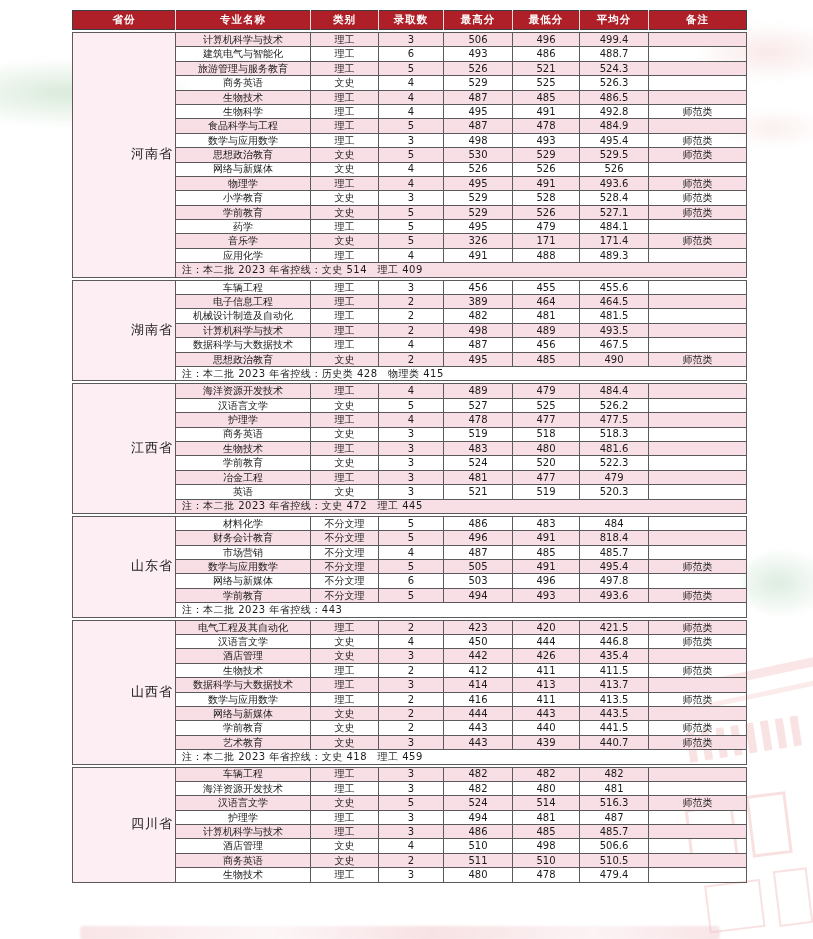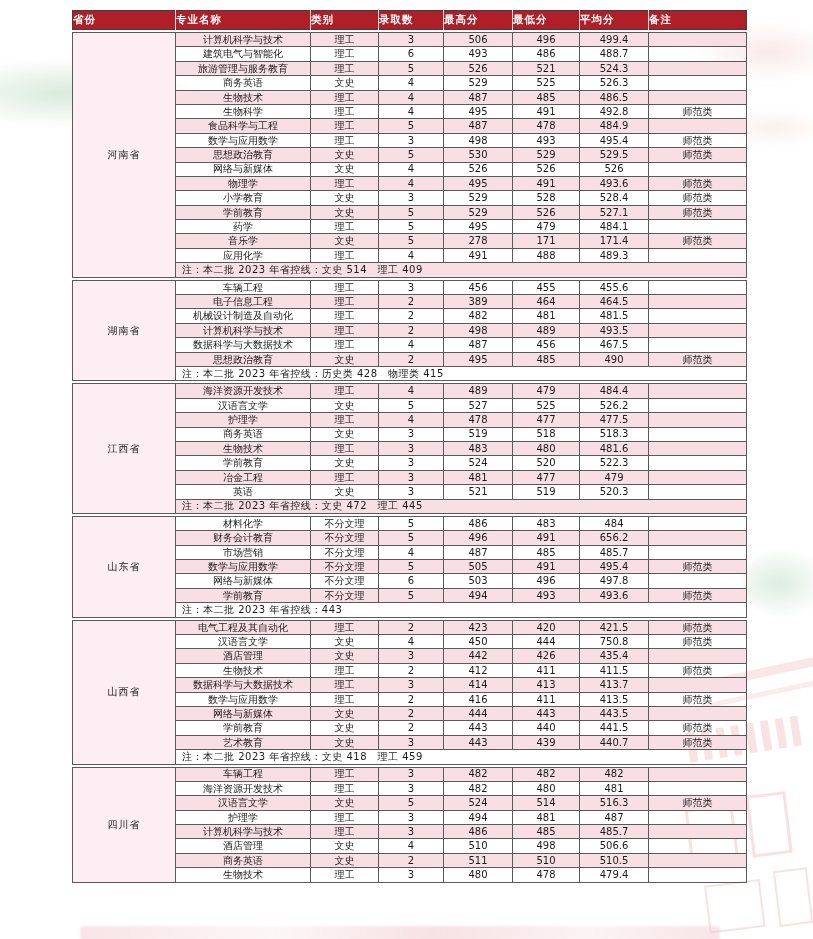--- a/index.html
+++ b/index.html
@@ -72,34 +72,34 @@
   
   .sheet{position:absolute;left:72px;top:10px;width:674px;z-index:1;}
   table{border-collapse:collapse;table-layout:fixed;width:674px;}
   col.c1{width:103px;} col.c2{width:135px;} col.c3{width:68px;} col.c4{width:65px;}
   col.c5{width:69px;} col.c6{width:67px;} col.c7{width:69px;} col.c8{width:98px;}
   table.head{border:1px solid var(--border-dark);}
   table.head th{
     background:var(--header-bg);color:var(--header-text);
     font-size:10.5px;font-weight:bold;height:19px;
     border-right:1px solid rgba(255,255,255,.85);
-    text-align:left;vertical-align:middle;letter-spacing:1px;
+    text-align:center;vertical-align:middle;letter-spacing:1px;
   }
   table.head th:last-child{border-right:none;}
   table.sec{border:1px solid var(--border-dark);margin-top:2px;}
   table.sec td{
     border:1px solid var(--border);
     font-size:10px;line-height:1.15;height:14.4px;
     padding:0 2px;text-align:center;vertical-align:middle;
     overflow:hidden;white-space:nowrap;
   }
   table.sec tr.pink td{background:var(--row-pink);}
   table.sec td.prov{
     background:var(--province-bg) !important;
-    font-size:10px;letter-spacing:1px;
+    font-size:13px;letter-spacing:1px;text-align:right;
   }
   table.sec td.note{
     text-align:left;padding-left:6px;letter-spacing:.5px;
   }
 </style>
 </head>
 <body>
 
 <div class="wm">
   <div class="wm-green-tl"></div>
@@ -282,21 +282,21 @@
             <td>5</td>
             <td>495</td>
             <td>479</td>
             <td>484.1</td>
             <td></td>
           </tr>
           <tr class="pink">
             <td>音乐学</td>
             <td>文史</td>
             <td>5</td>
-            <td>278</td>
+            <td>326</td>
             <td>171</td>
             <td>171.4</td>
             <td>师范类</td>
           </tr>
           <tr>
             <td>应用化学</td>
             <td>理工</td>
             <td>4</td>
             <td>491</td>
             <td>488</td>
@@ -491,21 +491,21 @@
             <td>483</td>
             <td>484</td>
             <td></td>
           </tr>
           <tr class="pink">
             <td>财务会计教育</td>
             <td>不分文理</td>
             <td>5</td>
             <td>496</td>
             <td>491</td>
-            <td>656.2</td>
+            <td>818.4</td>
             <td></td>
           </tr>
           <tr>
             <td>市场营销</td>
             <td>不分文理</td>
             <td>4</td>
             <td>487</td>
             <td>485</td>
             <td>485.7</td>
             <td></td>
@@ -563,21 +563,21 @@
             <td>420</td>
             <td>421.5</td>
             <td>师范类</td>
           </tr>
           <tr>
             <td>汉语言文学</td>
             <td>文史</td>
             <td>4</td>
             <td>450</td>
             <td>444</td>
-            <td>750.8</td>
+            <td>446.8</td>
             <td>师范类</td>
           </tr>
           <tr class="pink">
             <td>酒店管理</td>
             <td>文史</td>
             <td>3</td>
             <td>442</td>
             <td>426</td>
             <td>435.4</td>
             <td></td>

